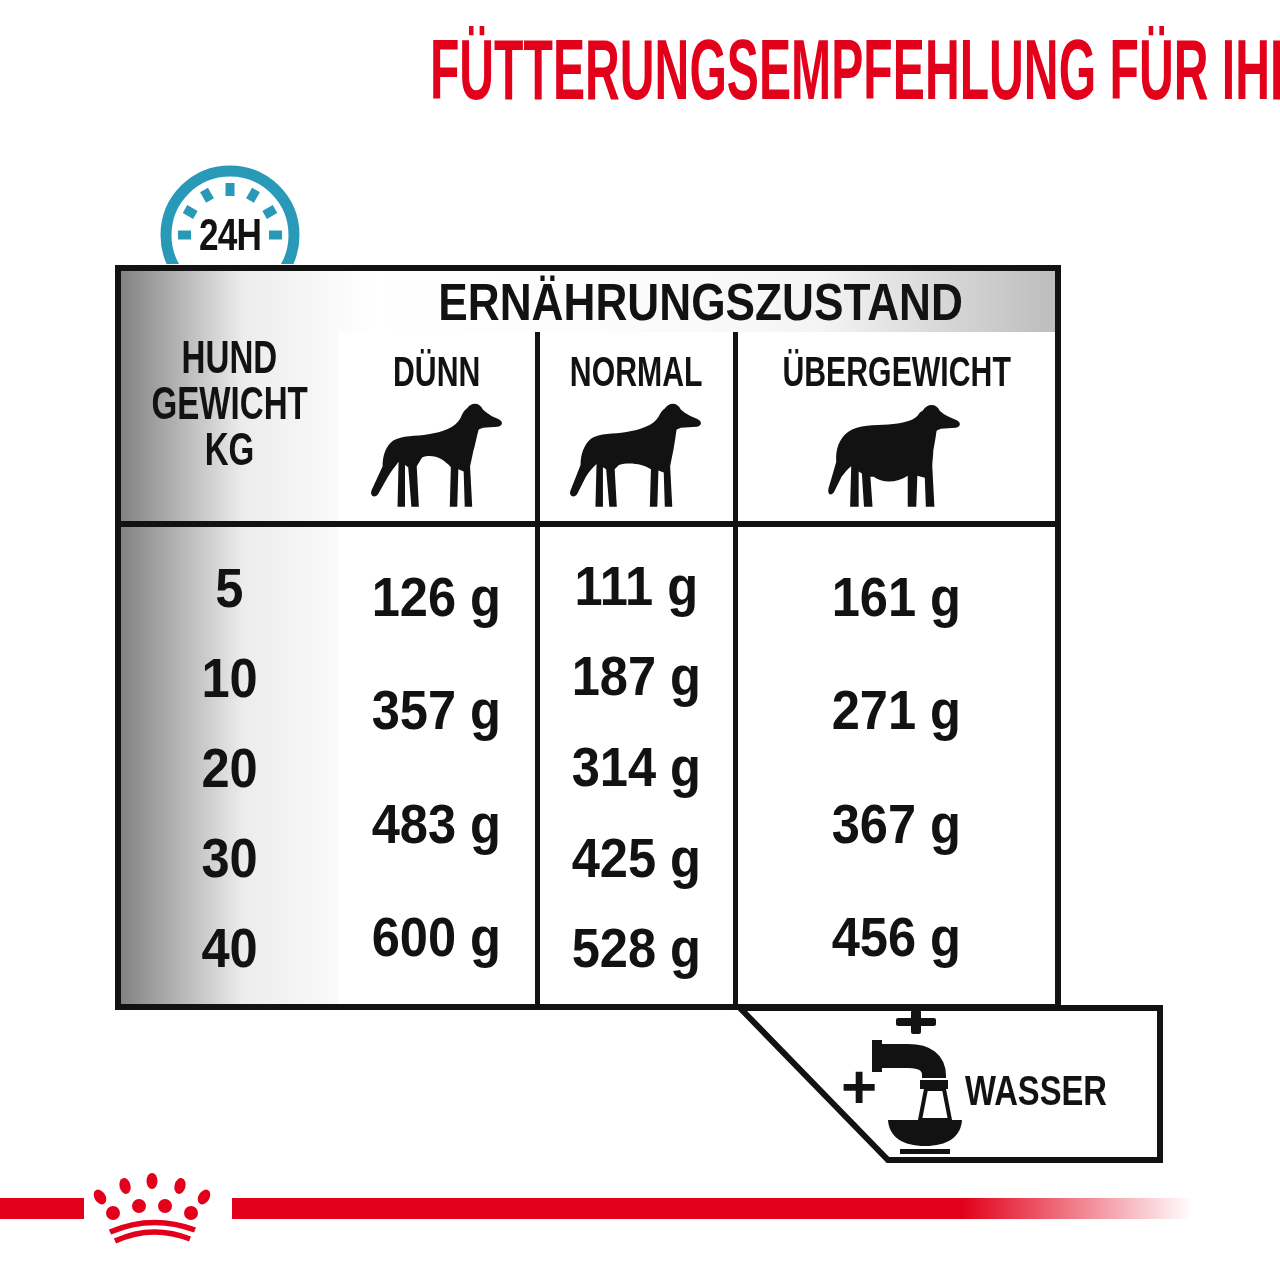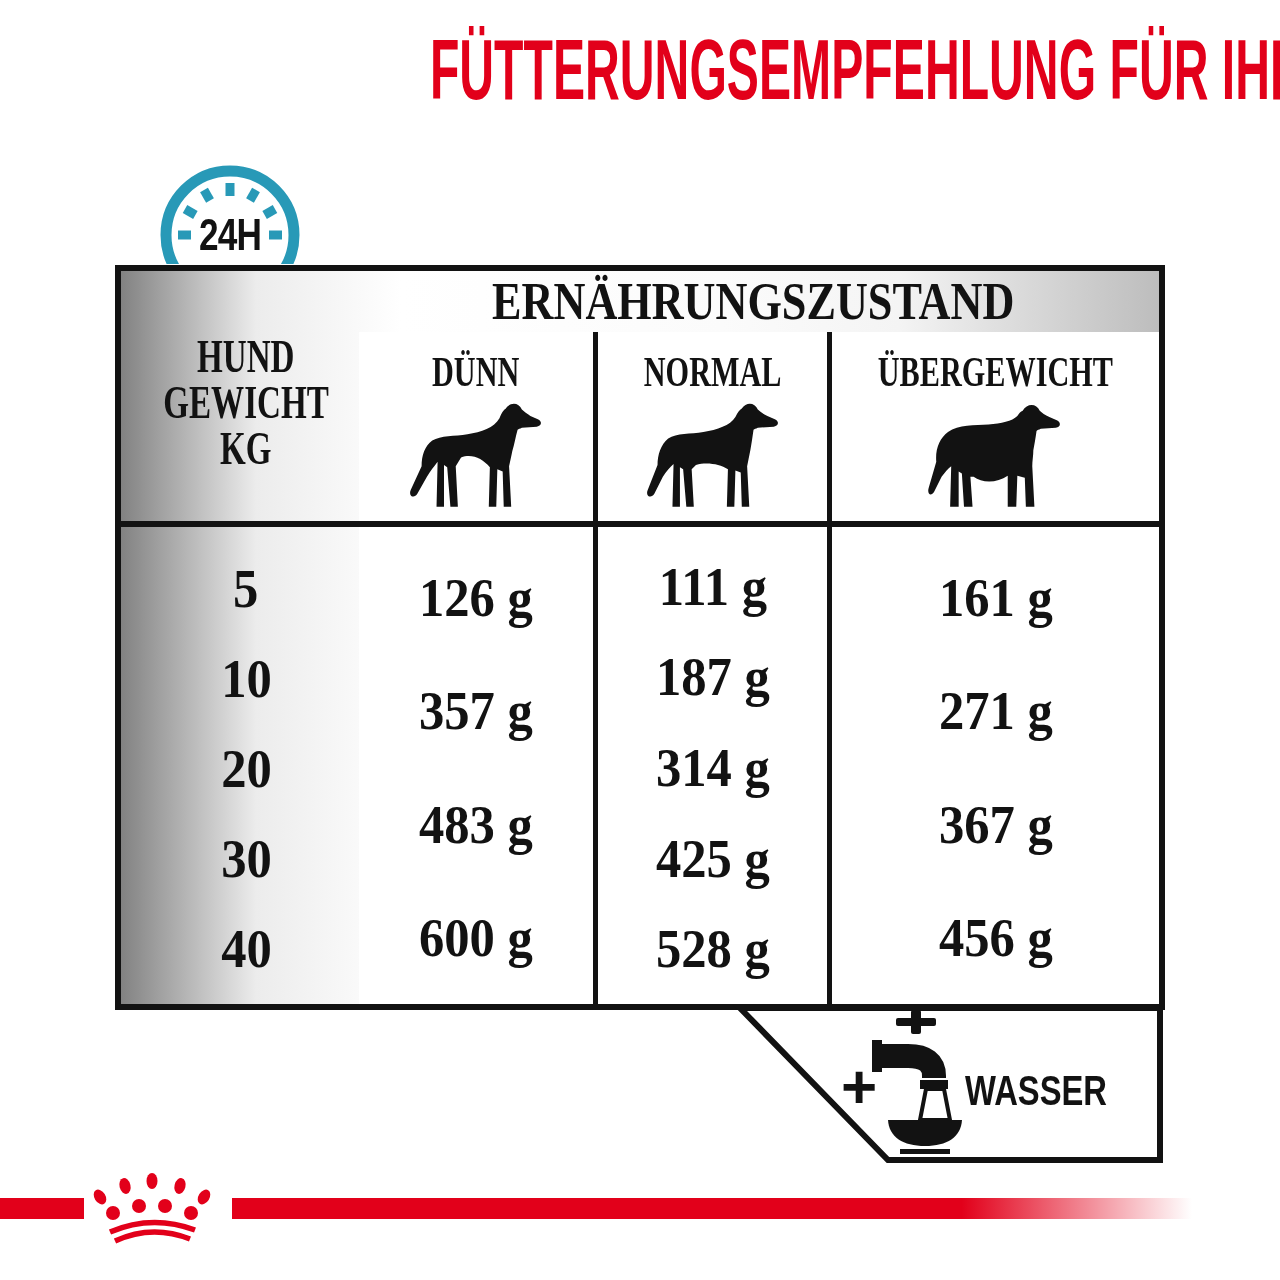--- a/index.html
+++ b/index.html
@@ -10,26 +10,26 @@
   
   #title-wrap{position:absolute;left:0;top:26px;width:1280px;text-align:center;}
   #title-wrap .cond{font-size:86px;line-height:86px;color:#e2001a;transform:scaleX(0.56);transform-origin:center;}
 
   
   #clock{position:absolute;left:155px;top:160px;width:150px;height:104px;}
   #subtitle-wrap{position:absolute;left:347px;top:192px;width:700px;text-align:center;}
   #subtitle-wrap .cond{font-size:64px;line-height:64px;transform:scaleX(0.82);transform-origin:center;}
 
   
-  #table{position:absolute;left:115px;top:265px;width:1050px;height:745px;box-sizing:border-box;
+  #table{position:absolute;left:115px;top:265px;width:946px;height:745px;box-sizing:border-box;
          border:6px solid #121212;
-         background:linear-gradient(90deg,#828282 0%,#ececec 13%,#ffffff 27%,#fbfbfb 58%,#f4f4f4 75%,#bdbdbd 100%);font-family:Liberation Serif, serif;}
+         background:linear-gradient(90deg,#828282 0%,#ececec 13%,#ffffff 27%,#fbfbfb 58%,#f4f4f4 75%,#bdbdbd 100%);}
   #band{position:absolute;left:226px;right:0;top:0;height:61px;display:flex;align-items:center;justify-content:center;}
   #band .cond{font-size:52px;transform:scaleX(0.85);transform-origin:center;}
-  #cols{position:absolute;left:0;top:61px;right:0;bottom:0;display:flex;margin-left:12px;}
+  #cols{position:absolute;left:0;top:61px;right:0;bottom:0;display:flex;}
   .col{display:flex;flex-direction:column;box-sizing:border-box;}
   #col0{width:226px;}
   #col1{width:273px;background:#fff;justify-content:flex-end;}
   #col2{width:272px;background:#fff;border-left:5px solid #121212;}
   #col3{flex:1;background:#fff;border-left:5px solid #121212;}
   .colhead{height:195px;display:flex;flex-direction:column;align-items:center;}
   .collabel{margin-top:16px;font-size:42px;transform:scaleX(0.72);transform-origin:center;}
   .dog{margin-top:4px;width:150px;height:112px;}
   #rowhead{padding-top:2px;text-align:center;}
   #rowhead .cond{font-size:46px;line-height:46px;transform:scaleX(0.72);transform-origin:center;display:block;}

